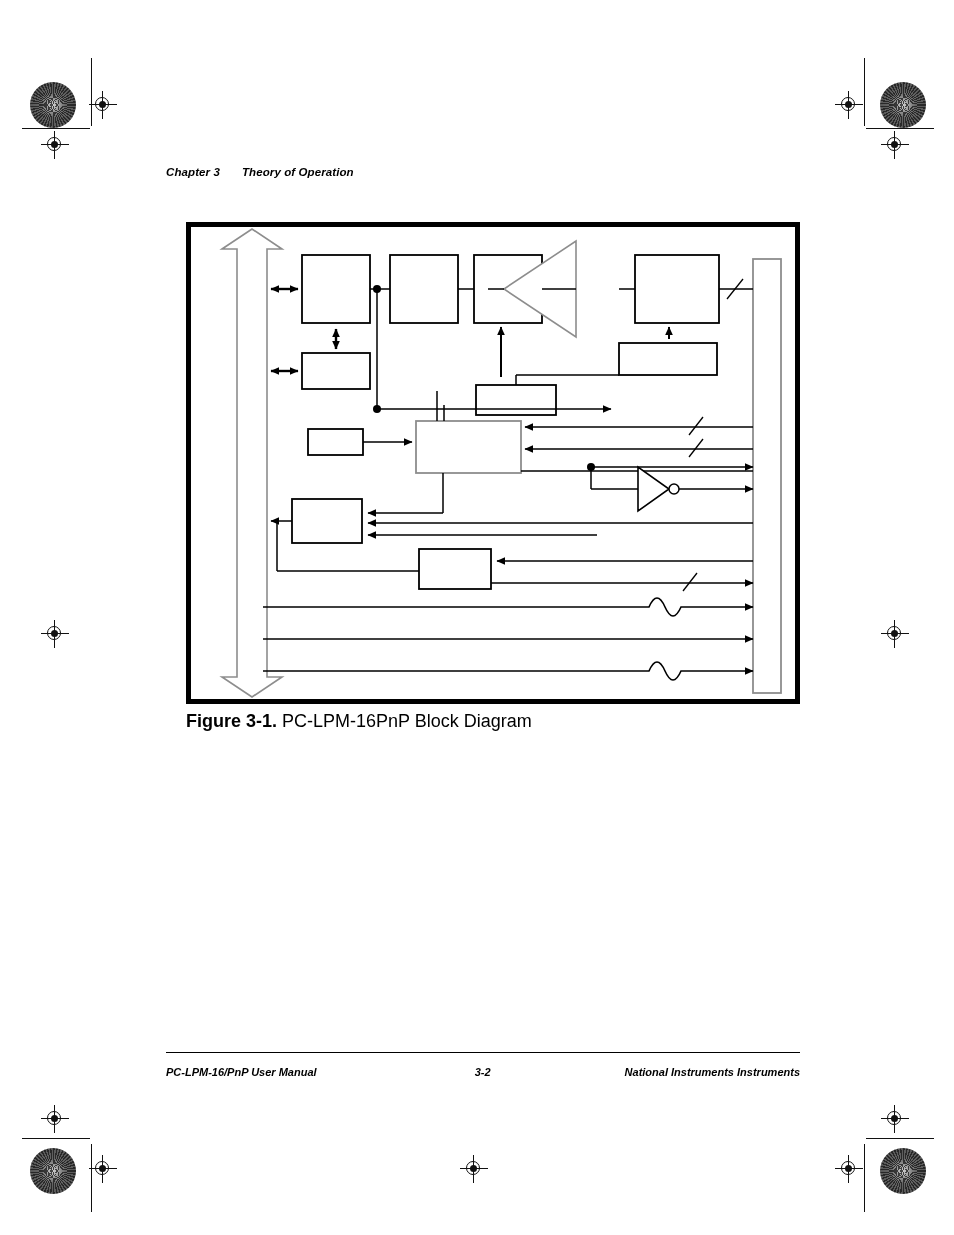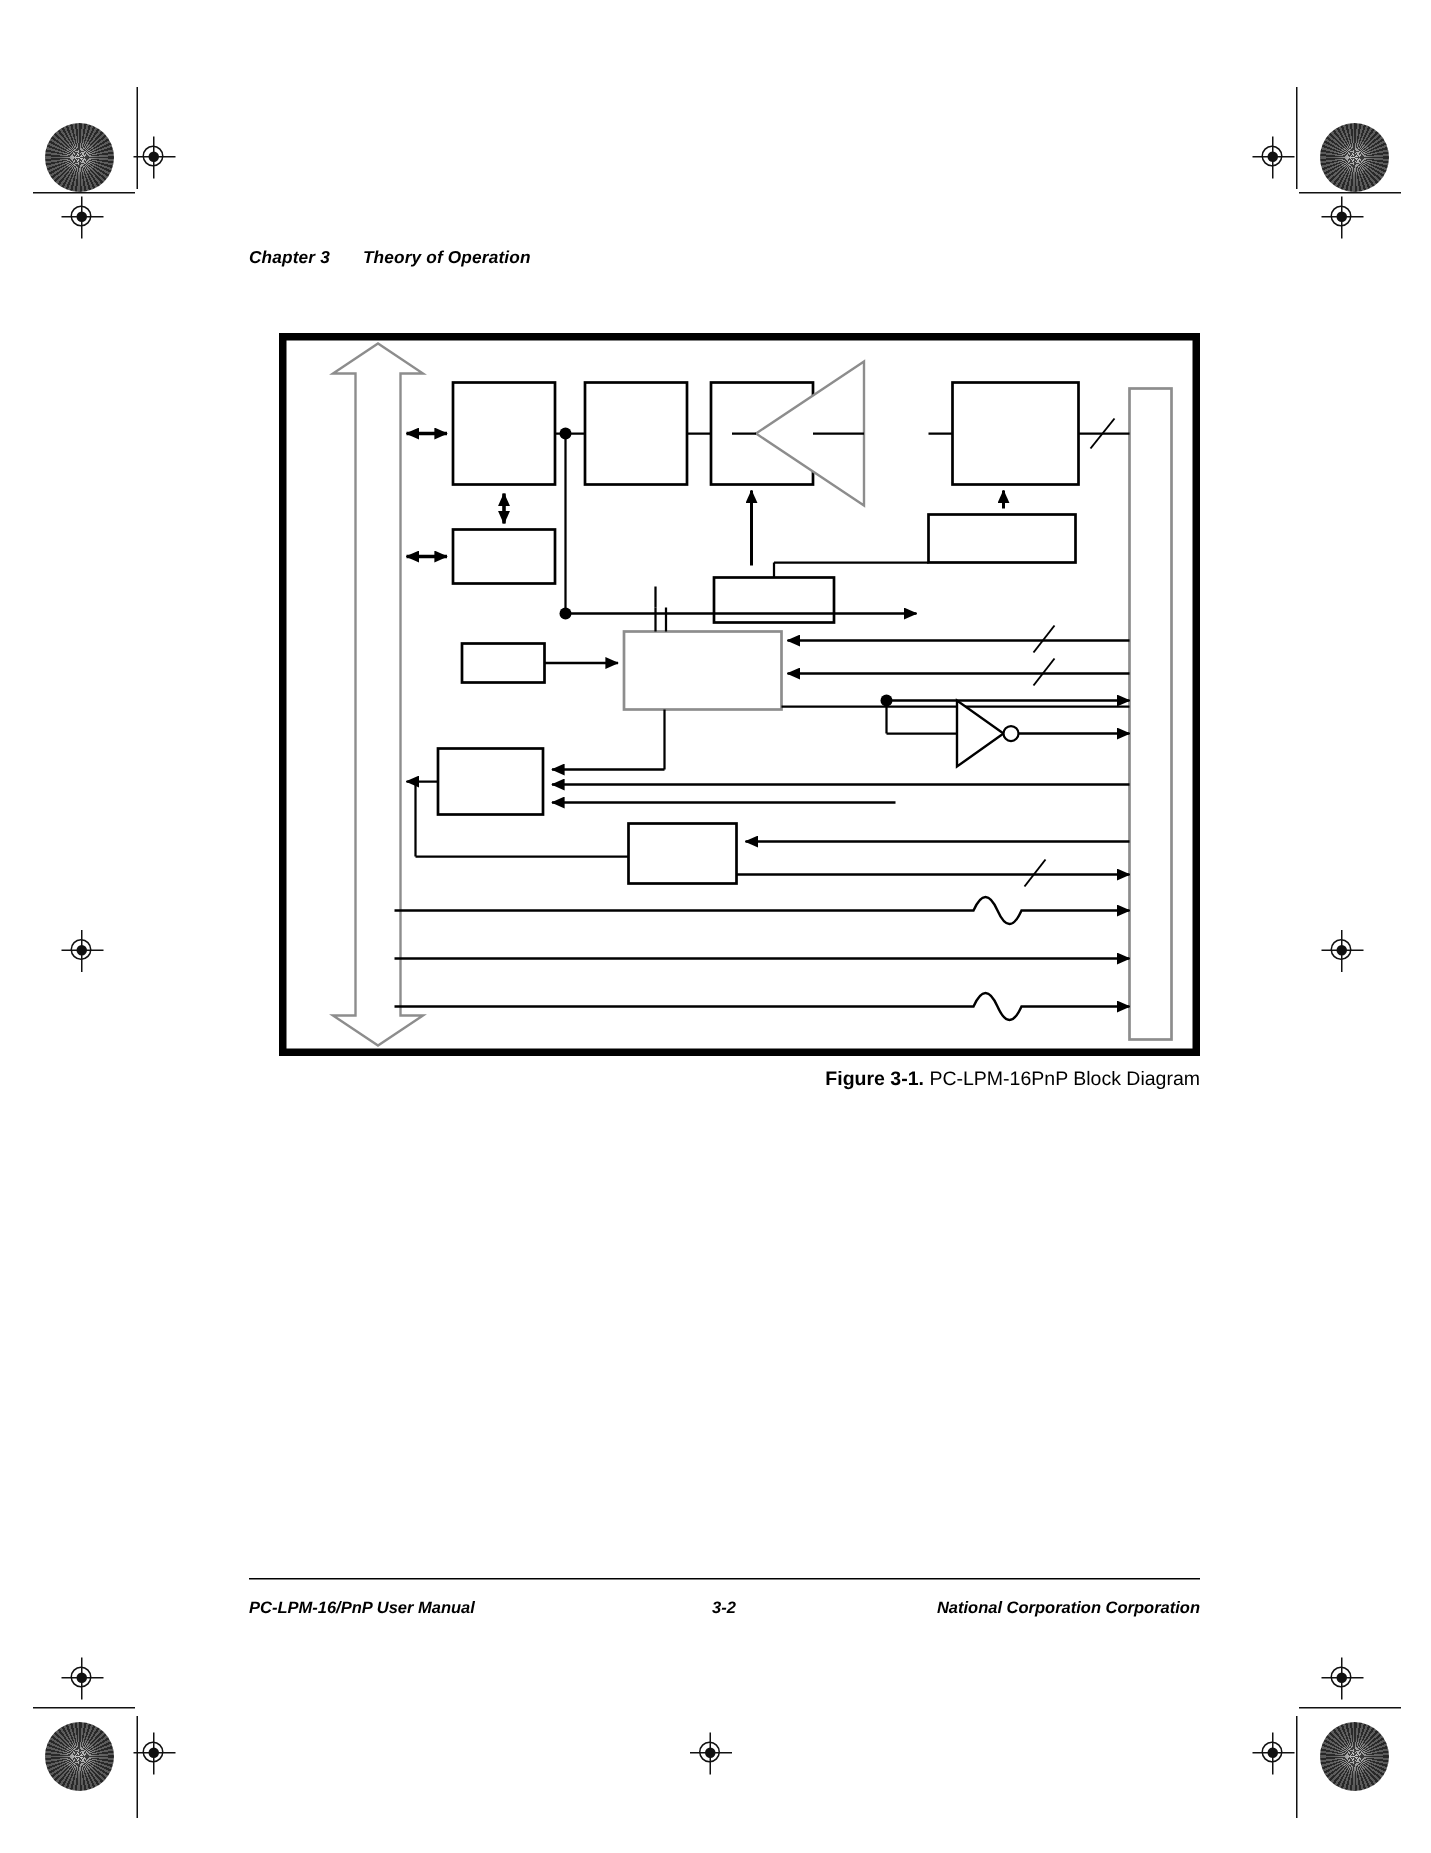--- a/index.html
+++ b/index.html
@@ -120,22 +120,22 @@
   .figure-canvas {
     position: absolute;
     left: 0; top: 0;
     width: 604px; height: 472px;
   }
 
   .fig-caption {
     position: absolute;
     left: 186px; top: 695px;
     width: 614px;
-    text-align: right;
-    font-size: 13px;
+    text-align: left;
+    font-size: 18px;
     white-space: nowrap;
   }
   .fig-caption .lbl { font-weight: 700; }
   .fig-caption .txt { font-weight: 400; }
 </style>
 </head>
 <body>
 
 <div class="page">
 
@@ -332,16 +332,16 @@
 
   <div class="fig-caption">
     <span class="lbl">Figure 3-1.</span>
     <span class="txt">PC-LPM-16PnP Block Diagram</span>
   </div>
 
   <div class="footer-rule"></div>
   <div class="footer">
     <span class="left">PC-LPM-16/PnP User Manual</span>
     <span class="mid">3-2</span>
-    <span class="right">National Corporation Corporation</span>
+    <span class="right">National Instruments Instruments</span>
   </div>
 
 </div>
 
 </body></html>

